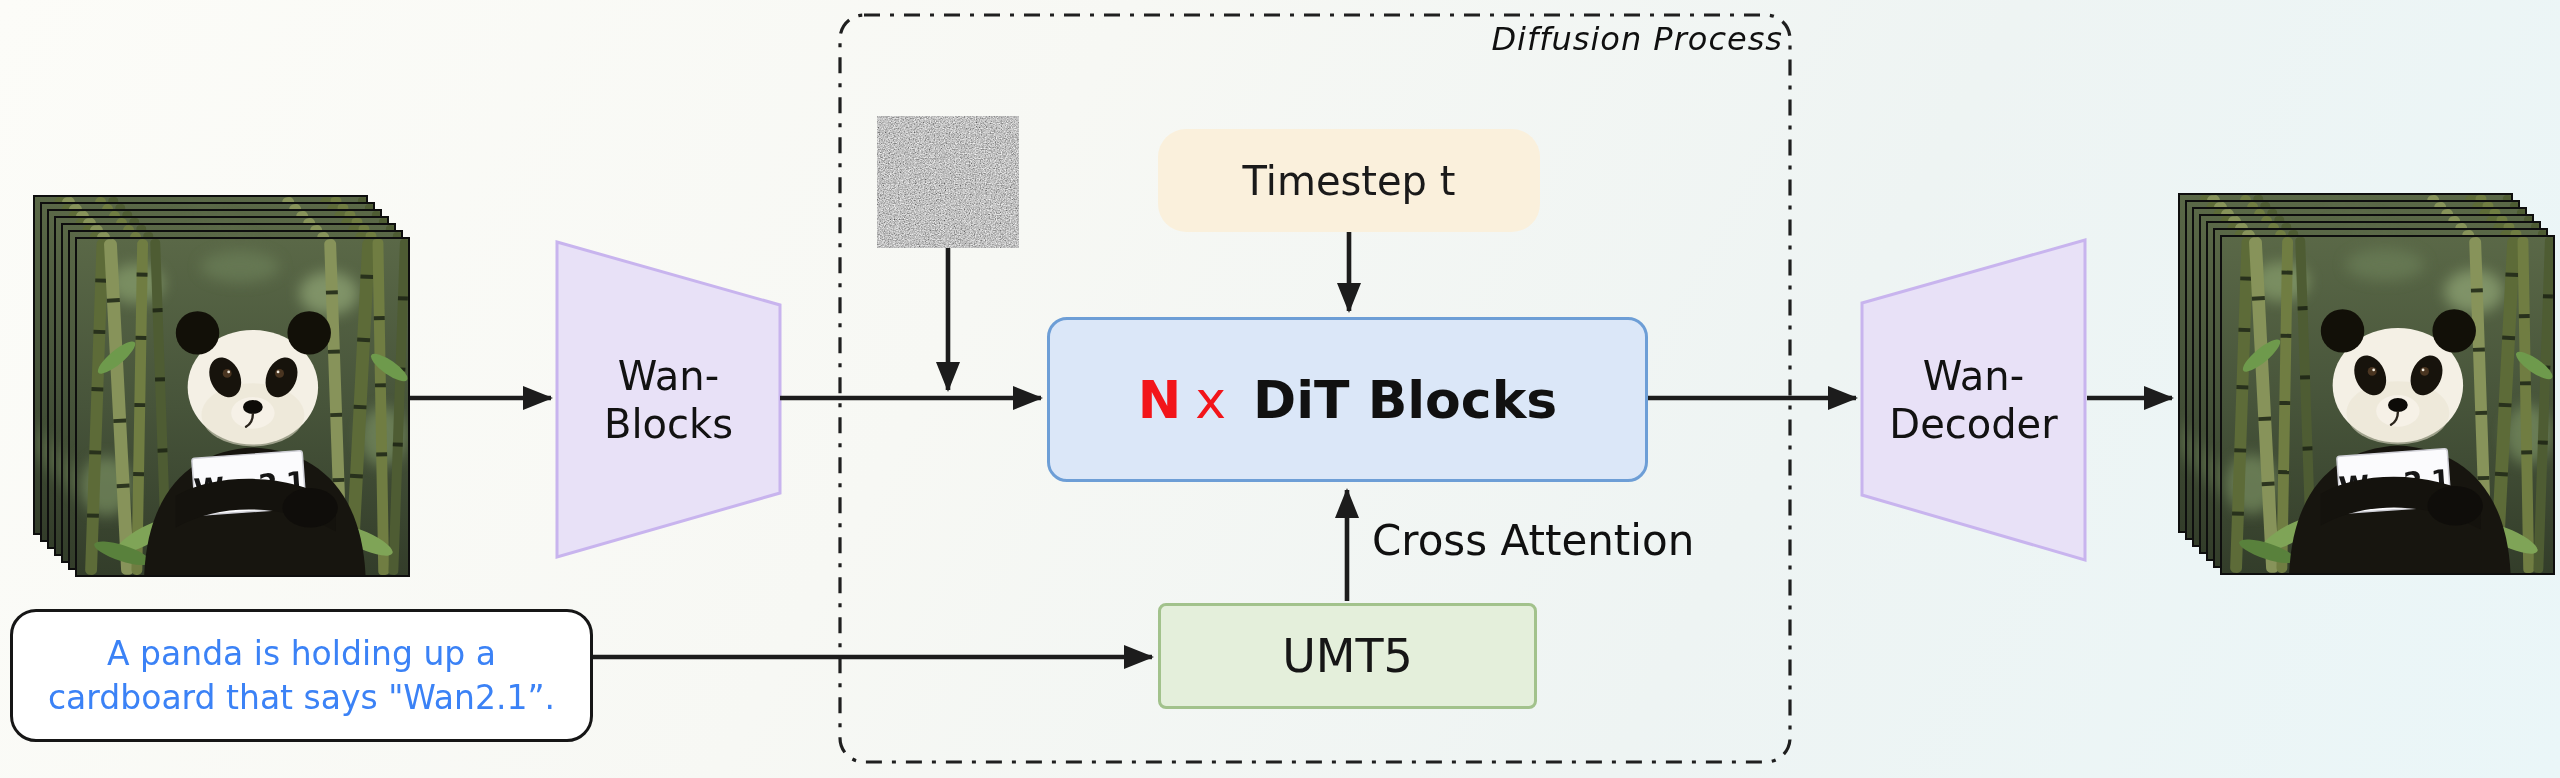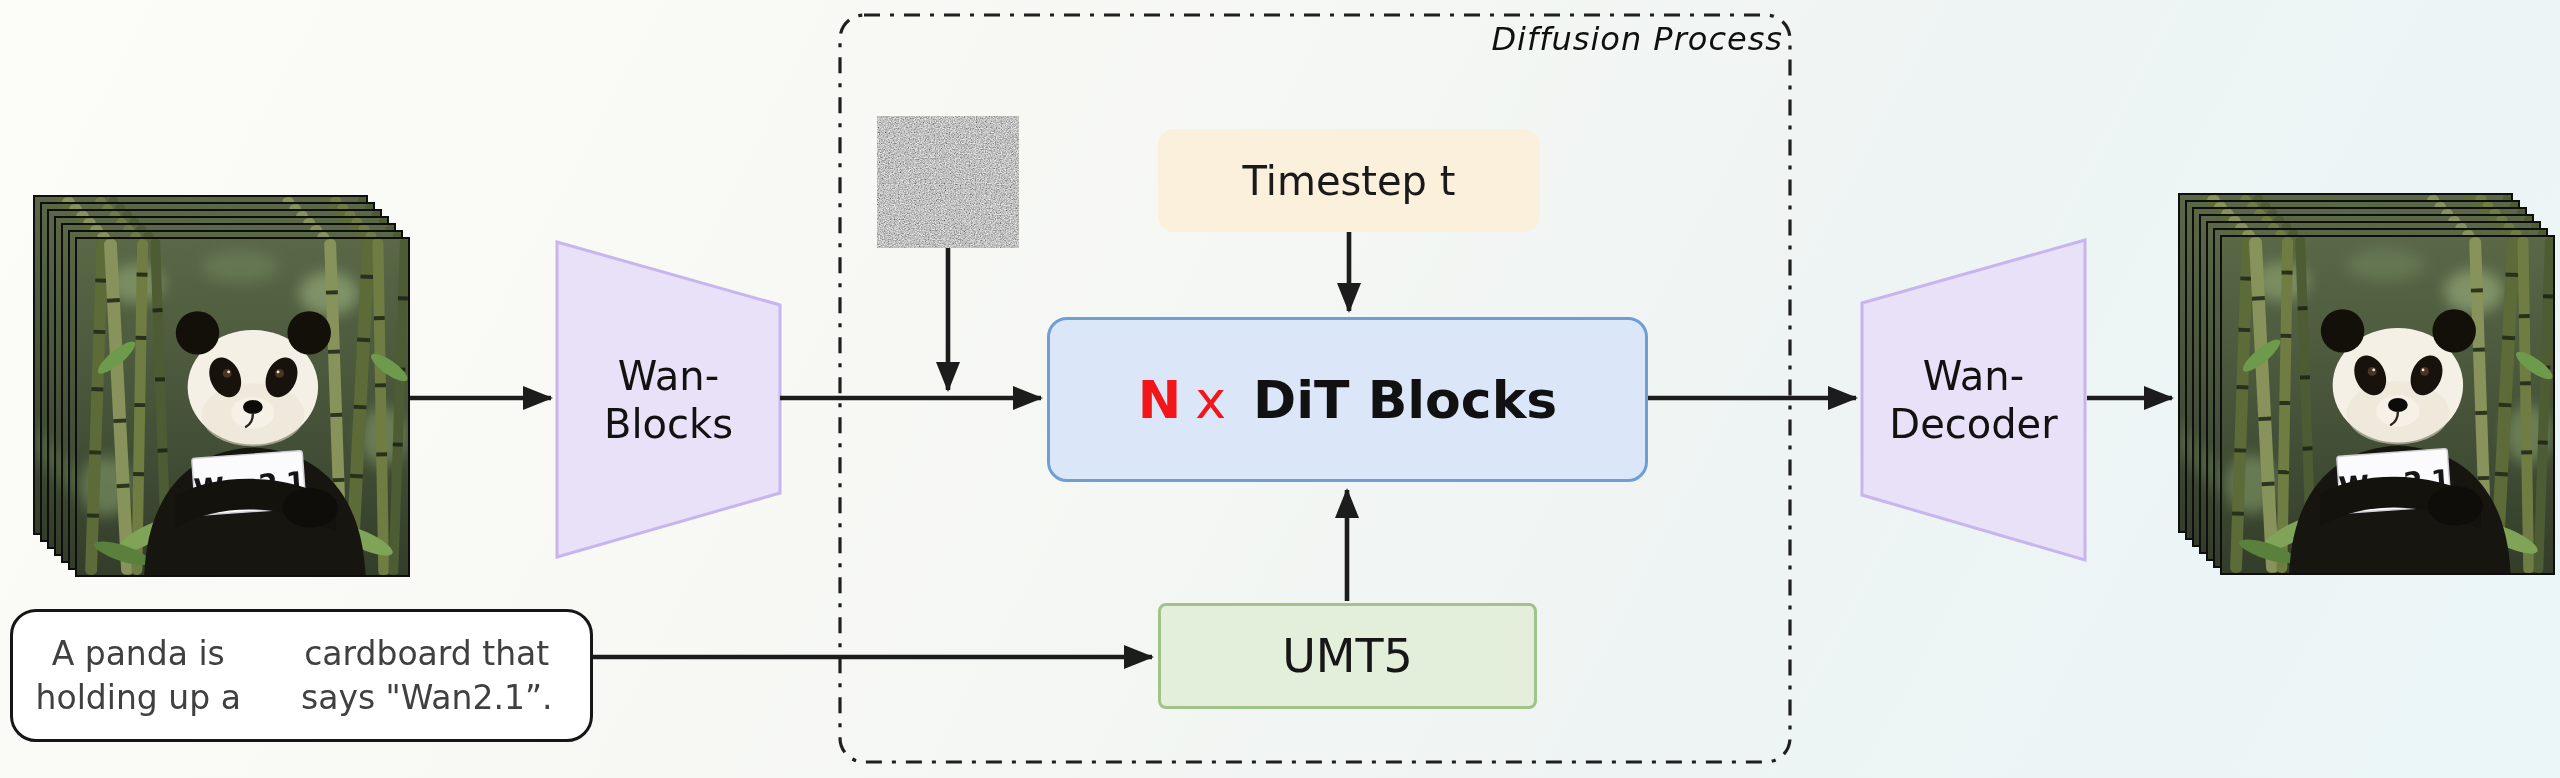--- a/index.html
+++ b/index.html
@@ -13,40 +13,40 @@
   .stack{z-index:10;}
   .frame{
     position:absolute;width:335px;height:340px;border:2px solid #0e0e0e;
     background:#3c4631;box-sizing:border-box;overflow:hidden;
   }
   .frame svg{display:block;width:100%;height:100%;}
   
   .prompt-box{
     left:10px;top:609px;width:583px;height:133px;background:#ffffff;
     border:3px solid #161616;border-radius:26px;box-sizing:border-box;
-    display:flex;flex-direction:row;align-items:center;justify-content:center;
-    font-size:33px;line-height:1.32;color:#404040;text-align:center;z-index:12;
+    display:flex;flex-direction:column;align-items:center;justify-content:center;
+    font-size:33px;line-height:1.32;color:#3b82f6;text-align:center;z-index:12;
   }
   
   .trap-label{
     z-index:16;text-align:center;font-size:40px;line-height:1.2;color:#121212;
   }
   
   .title{
     left:1340px;top:20px;width:443px;text-align:right;font-style:italic;
     font-size:32px;color:#101010;z-index:6;letter-spacing:1px;
   }
   
   .node{
     box-sizing:border-box;display:flex;align-items:center;justify-content:center;
     z-index:15;
   }
   .timestep{
     left:1158px;top:129px;width:382px;height:103px;background:#faf0dc;
-    border-radius:16px;font-size:40px;color:#1a1a1a;
+    border-radius:28px;font-size:40px;color:#1a1a1a;
   }
   .dit{
     left:1047px;top:317px;width:601px;height:165px;background:#dbe7f8;
     border:3px solid #6d9ed6;border-radius:20px;font-size:52px;color:#111;
   }
   .dit .n{font-weight:800;color:#f2151a;}
   .dit .x{font-weight:400;color:#f2151a;padding:0 14px;}
   .dit .rest{font-weight:600;margin-left:13px;}
   .umt5{
     left:1158px;top:603px;width:379px;height:106px;background:#e4efdb;
@@ -300,20 +300,21 @@
   <div class="abs node dit">
     <span class="n">N</span>
     <span class="x">x</span>
     <span class="rest">DiT Blocks</span>
   </div>
 
   <div class="abs node umt5">
     <span>UMT5</span>
   </div>
 
+  <div class="abs cross-attn">Cross Attention</div>
 
   <svg class="abs" style="left:0;top:0;z-index:20;" width="2560" height="778">
     <defs>
       <marker id="ah" markerUnits="userSpaceOnUse" markerWidth="34" markerHeight="28" refX="30" refY="14" orient="auto">
         <path d="M2,2 L32,14 L2,26 Z" fill="#1c1c1c"></path>
       </marker>
     </defs>
     <g stroke="#1c1c1c" stroke-width="4.6" fill="none">
       <line x1="410" y1="398" x2="551" y2="398" marker-end="url(#ah)"></line>
       <line x1="780" y1="398" x2="1041" y2="398" marker-end="url(#ah)"></line>

